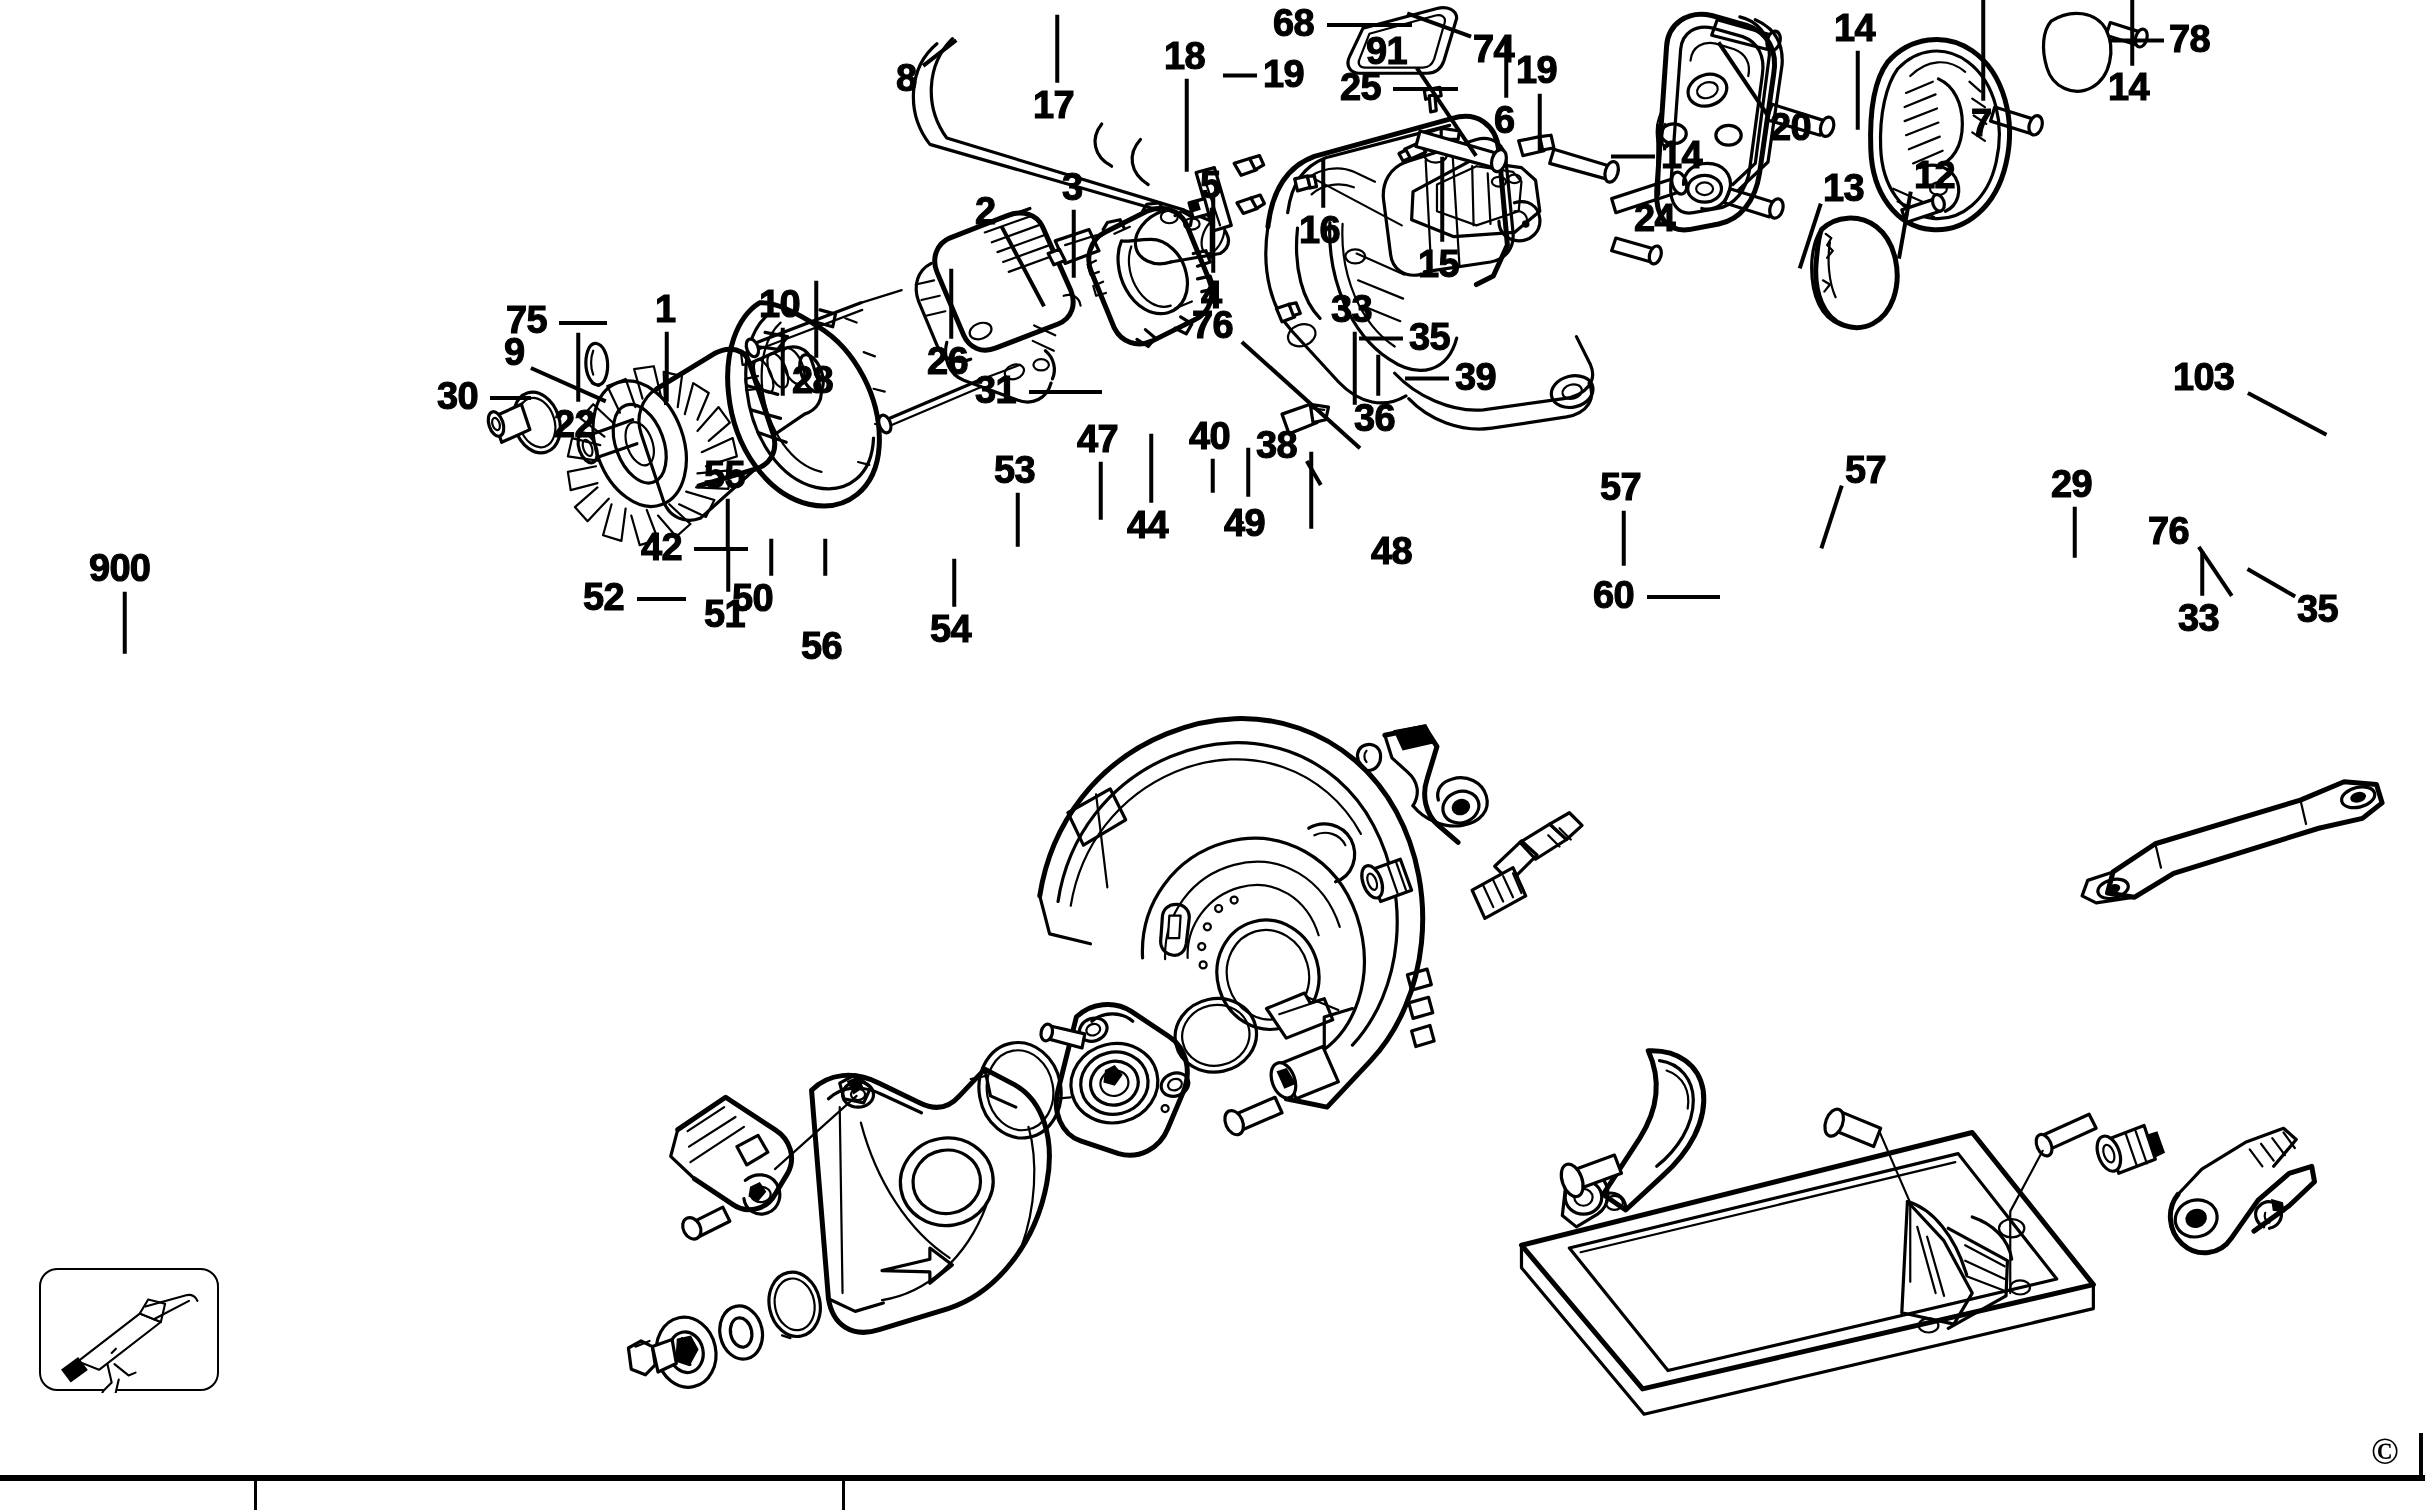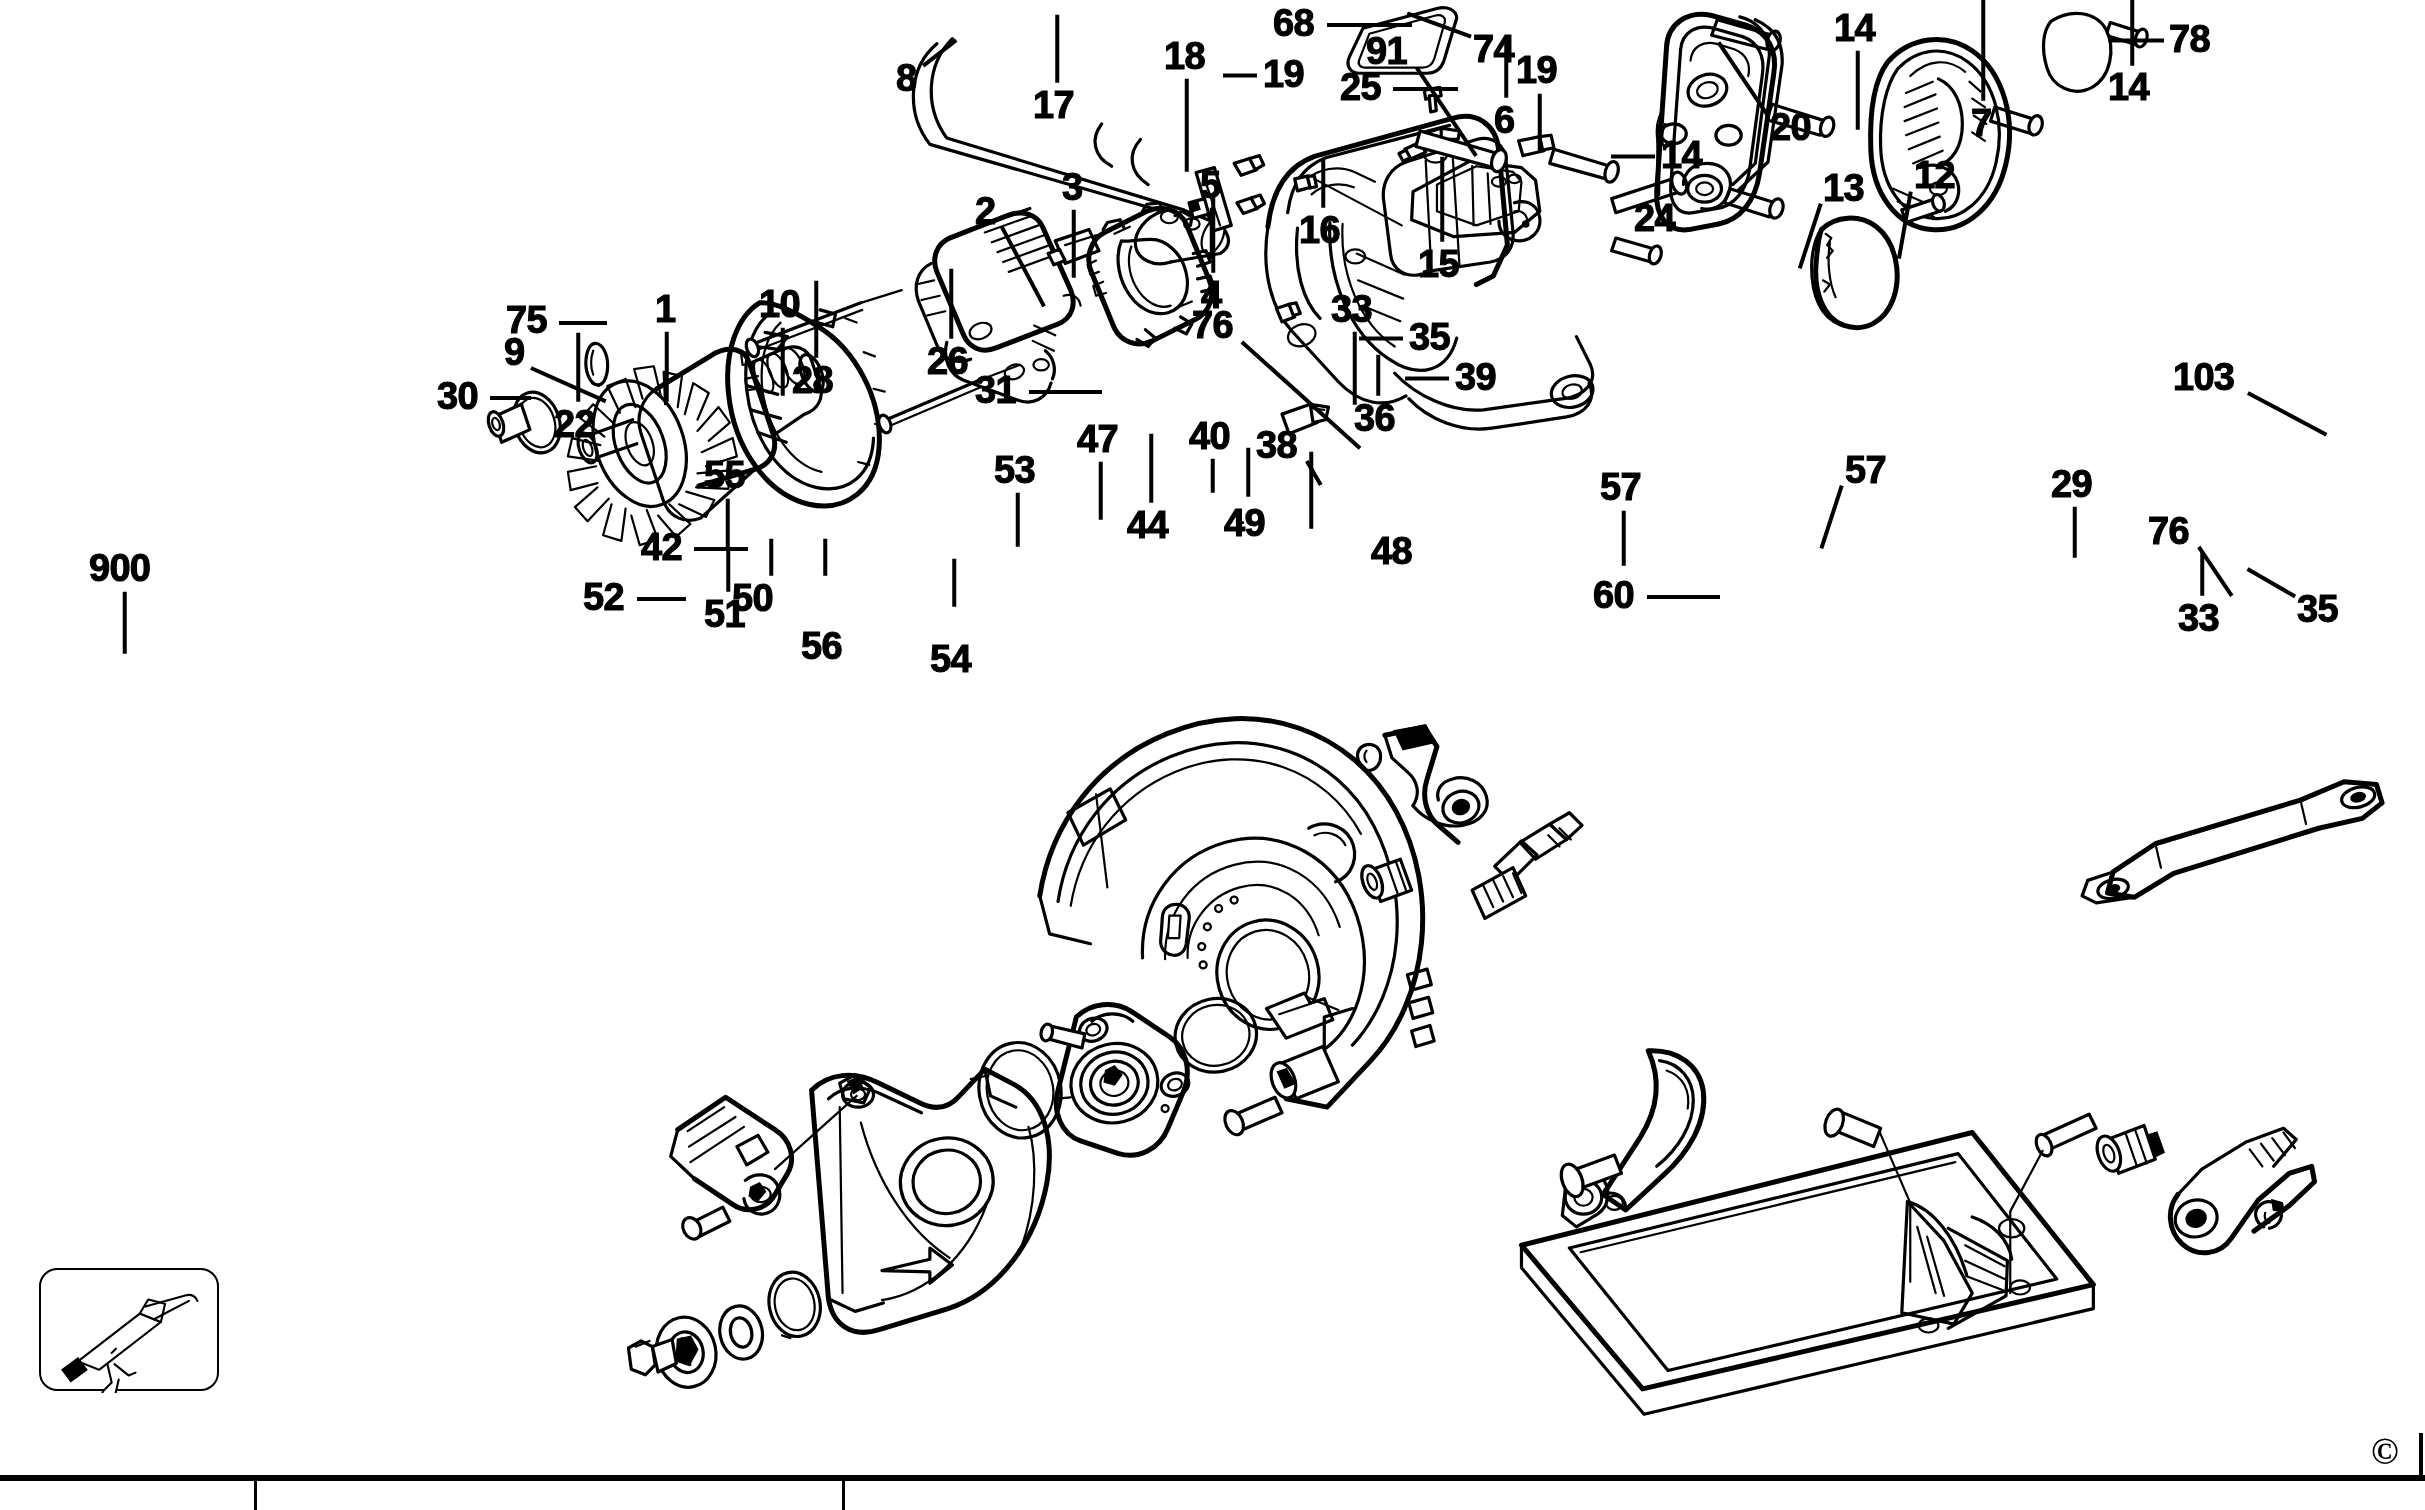--- a/index.html
+++ b/index.html
@@ -791,21 +791,21 @@
     <div class="lbl" style="left: 641px; top: 528px;">42</div>
     <div class="leader" style="left: 694px; top: 549px; width: 54px; height: 3.5px; margin-top: -1.8px; transform: rotate(0deg);"></div>
     <div class="lbl" style="left: 583px; top: 578px;">52</div>
     <div class="leader" style="left: 637px; top: 599px; width: 49px; height: 3.5px; margin-top: -1.8px; transform: rotate(0deg);"></div>
     <div class="lbl" style="left: 704px; top: 595px;">51</div>
     <div class="leader" style="left: 728px; top: 592px; width: 45px; height: 3.5px; margin-top: -1.8px; transform: rotate(-90deg);"></div>
     <div class="lbl" style="left: 732px; top: 579px;">50</div>
     <div class="leader" style="left: 771px; top: 576px; width: 37px; height: 3.5px; margin-top: -1.8px; transform: rotate(-90deg);"></div>
     <div class="lbl" style="left: 801px; top: 579px; margin-top: 48px;">56</div>
     <div class="leader" style="left: 825px; top: 576px; width: 37px; height: 3.5px; margin-top: -1.8px; transform: rotate(-90deg);"></div>
-    <div class="lbl" style="left: 930px; top: 640px; text-align: right;">54</div>
+    <div class="lbl" style="left: 930px; top: 610px; text-align: right;">54</div>
     <div class="leader" style="left: 954px; top: 607px; width: 48px; height: 3.5px; margin-top: -1.8px; transform: rotate(-90deg);"></div>
     <div class="lbl" style="left: 1593px; top: 576px;">60</div>
     <div class="leader" style="left: 1647px; top: 597px; width: 73px; height: 3.5px; margin-top: -1.8px; transform: rotate(0deg);"></div>
     <div class="lbl" style="left: 2178px; top: 599px;">33</div>
     <div class="leader" style="left: 2202px; top: 596px; width: 44px; height: 3.5px; margin-top: -1.8px; transform: rotate(-90deg);"></div>
     <div class="lbl" style="left: 2297px; top: 590px;">35</div>
     <div class="leader" style="left: 2295px; top: 597px; width: 55px; height: 3.5px; margin-top: -1.8px; transform: rotate(210deg);"></div>
     <div class="lbl" style="left: 89px; top: 549px;">900</div>
     <div class="leader" style="left: 125px; top: 592px; width: 62px; height: 3.5px; margin-top: -1.8px; transform: rotate(90deg);"></div>
   </div>

